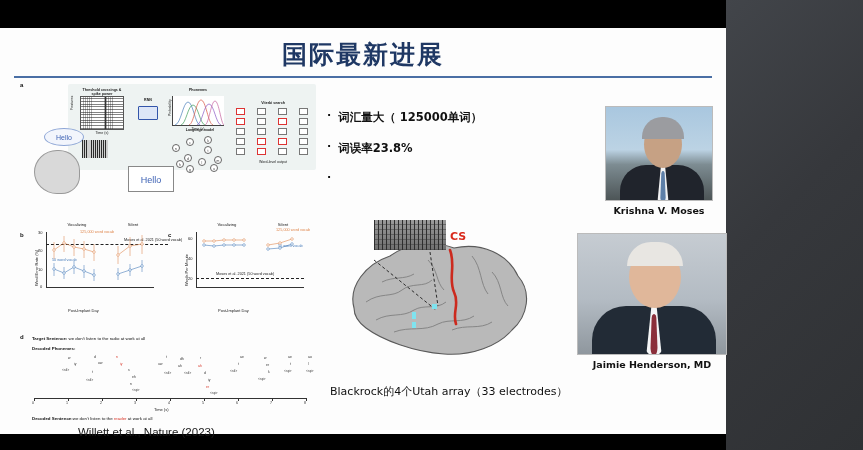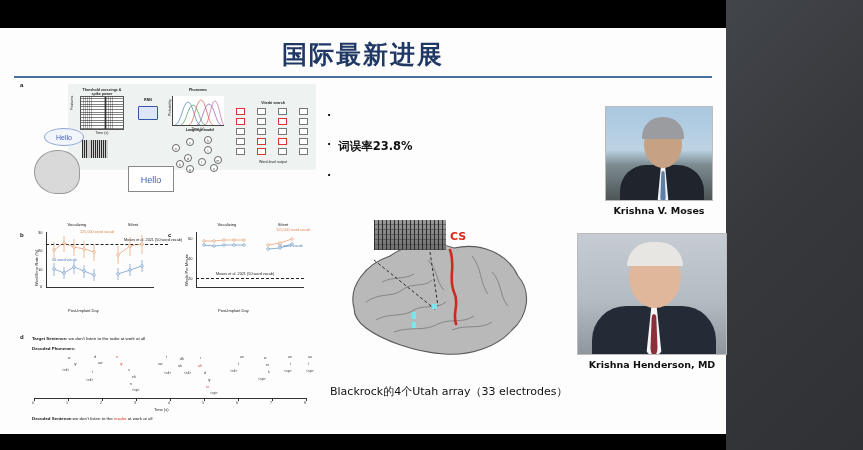--- a/index.html
+++ b/index.html
@@ -203,20 +203,21 @@
   <div class="bar-bot"></div>
 
   <div id="slide">
 
     <div id="slide-title">国际最新进展</div>
     <div id="title-rule"></div>
 
     <div id="bullets">
       <div class="bullet">
         <span class="dot">·</span>
+        <span>词汇量大（ 125000单词）</span>
       </div>
       <div class="bullet">
         <span class="dot">·</span>
         <span>词误率23.8%</span>
       </div>
       <div class="bullet">
         <span class="dot">·</span>
       </div>
     </div>
 
@@ -232,21 +233,21 @@
     </div>
 
     <div class="photo-wrap" id="photo-henderson-wrap">
       <div class="photo" id="photo-henderson">
         <div class="face hd-suit"></div>
         <div class="face hd-shirt"></div>
         <div class="face hd-tie"></div>
         <div class="face hd-head"></div>
         <div class="face hd-hair"></div>
       </div>
-      <div class="cap">Krishna Henderson, MD</div>
+      <div class="cap">Jaimie Henderson, MD</div>
     </div>
 
     <div id="brain-fig">
       <div id="array-grid"></div>
       <span class="cs-label">CS</span>
       <svg width="222" height="156" viewBox="0 0 222 156">
         <path d="M22 88 C16 66 34 44 58 36 C74 24 100 20 122 28 C150 22 176 34 186 56
                  C200 72 196 96 180 110 C166 126 140 136 112 134 C82 132 50 120 34 108
                  C26 102 22 96 22 88 Z" fill="#b9b9b9" stroke="#5a5a5a" stroke-width="1.1"></path>
         <g stroke="#7d7d7d" stroke-width="0.9" fill="none" opacity=".95">
@@ -264,20 +265,21 @@
           <path d="M98 32 L106 86"></path>
           <path d="M42 40 L104 90"></path>
         </g>
         <rect x="100" y="84" width="5" height="5" fill="#7fe3ef"></rect>
         <rect x="80" y="92" width="4" height="7" fill="#7fe3ef"></rect>
         <rect x="80" y="102" width="4" height="6" fill="#7fe3ef"></rect>
       </svg>
     </div>
 
     <div id="caption-array">Blackrock的4个Utah array（33 electrodes）</div>
+    <div id="citation">Willett et al., Nature (2023)</div>
 
     <div id="nature-fig">
 
       <span class="panel-ltr" style="left:0px;top:2px">a</span>
       <div class="fig-a-box"></div>
 
       <span class="tiny b" style="left:52px;top:8px;width:60px">Threshold crossings &amp;</span>
       <span class="tiny b" style="left:52px;top:12px;width:60px">spike power</span>
       <div class="raster"></div>
       <span class="tiny" style="left:60px;top:51px;width:44px">Time (s)</span>

